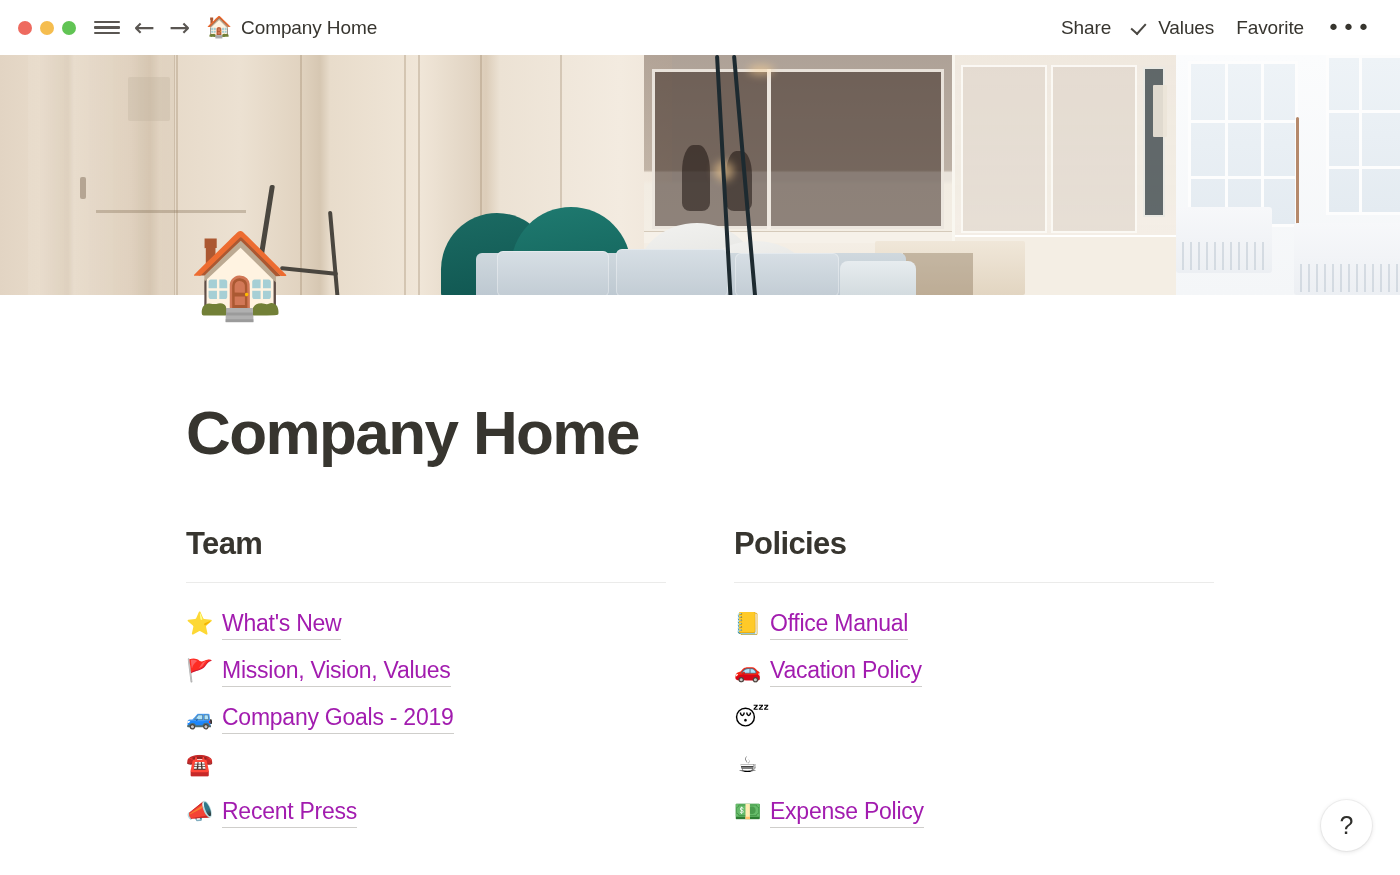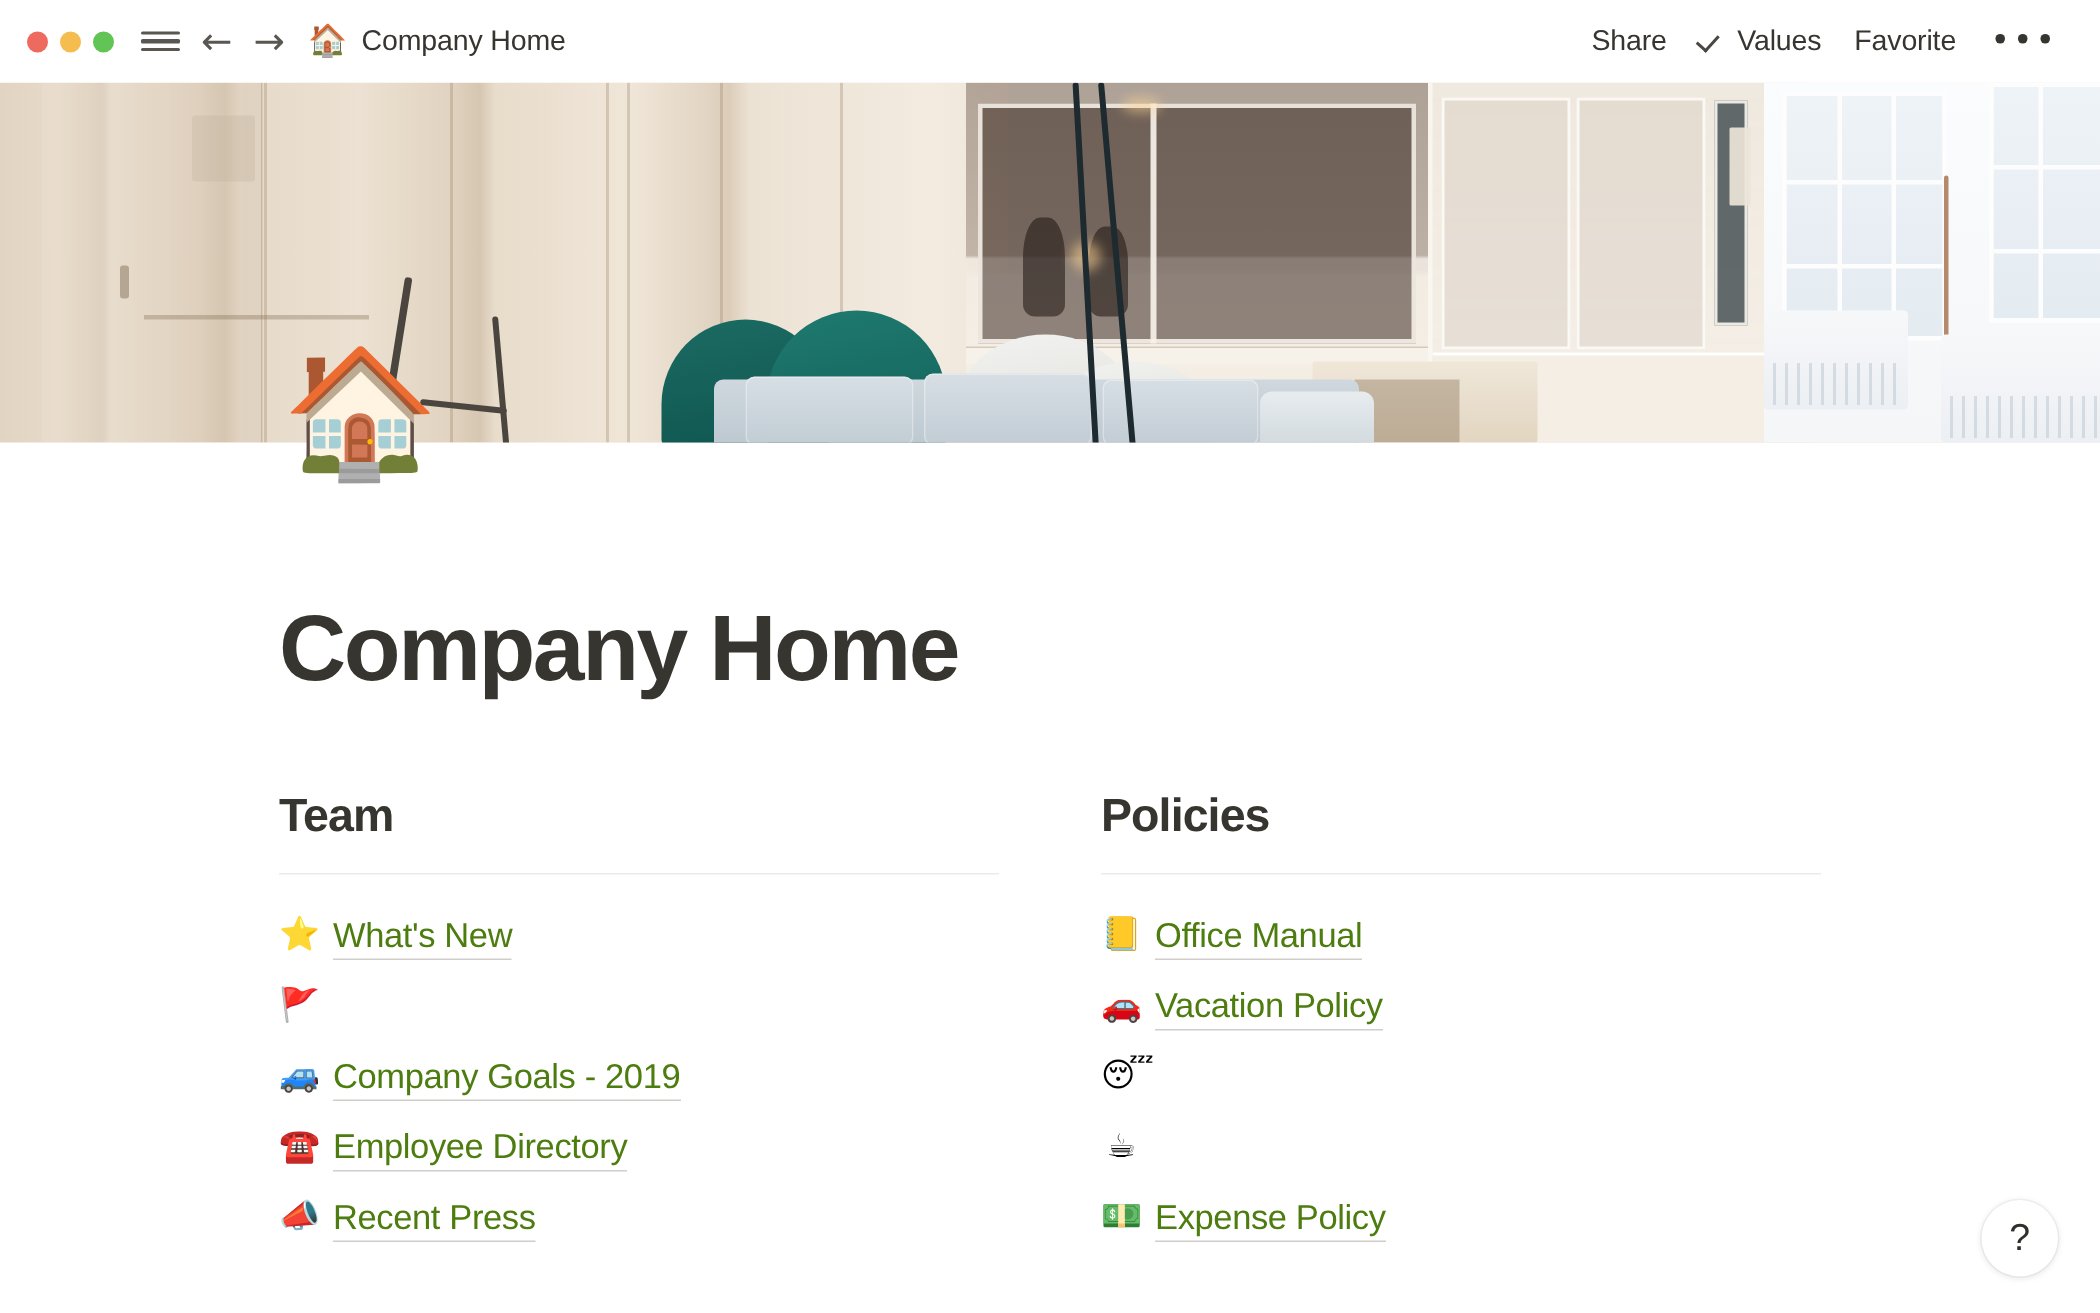--- a/index.html
+++ b/index.html
@@ -427,21 +427,21 @@
   .link-emoji {
     font-size: 22px;
     line-height: 1;
     width: 27px;
     flex: 0 0 27px;
     text-align: center;
     font-family: "DejaVu Sans", sans-serif;
   }
   .link-text {
     font-size: 23px;
-    color: #4d7c0f;
+    color: #a21caf;
     border-bottom: 1.2px solid #cfcecb;
     line-height: 1.35;
     letter-spacing: -0.25px;
     white-space: nowrap;
     cursor: pointer;
   }
 
   
   .help-btn {
     position: absolute;
@@ -588,30 +588,30 @@
         <h2 class="col-head">Team</h2>
         <div class="col-rule"></div>
 
         <div class="link-row">
           <span class="link-emoji">⭐</span>
           <span class="link-text">What's New</span>
         </div>
 
         <div class="link-row">
           <span class="link-emoji">🚩</span>
+          <span class="link-text">Mission, Vision, Values</span>
         </div>
 
         <div class="link-row">
           <span class="link-emoji">🚙</span>
           <span class="link-text">Company Goals - 2019</span>
         </div>
 
         <div class="link-row">
           <span class="link-emoji">☎️</span>
-          <span class="link-text">Employee Directory</span>
         </div>
 
         <div class="link-row">
           <span class="link-emoji">📣</span>
           <span class="link-text">Recent Press</span>
         </div>
       </div>
 
       <div class="col">
         <h2 class="col-head">Policies</h2>

